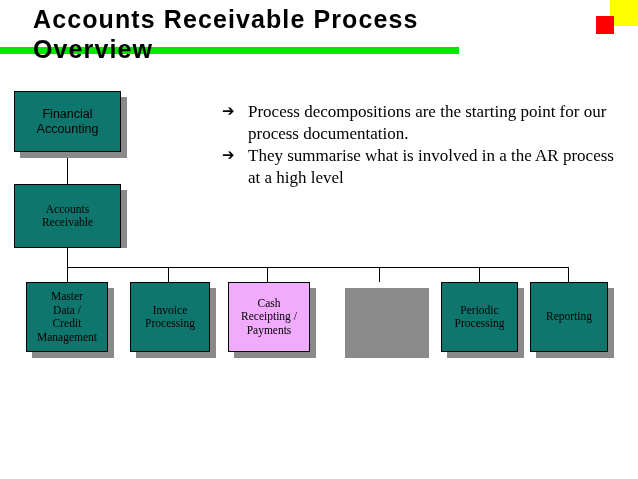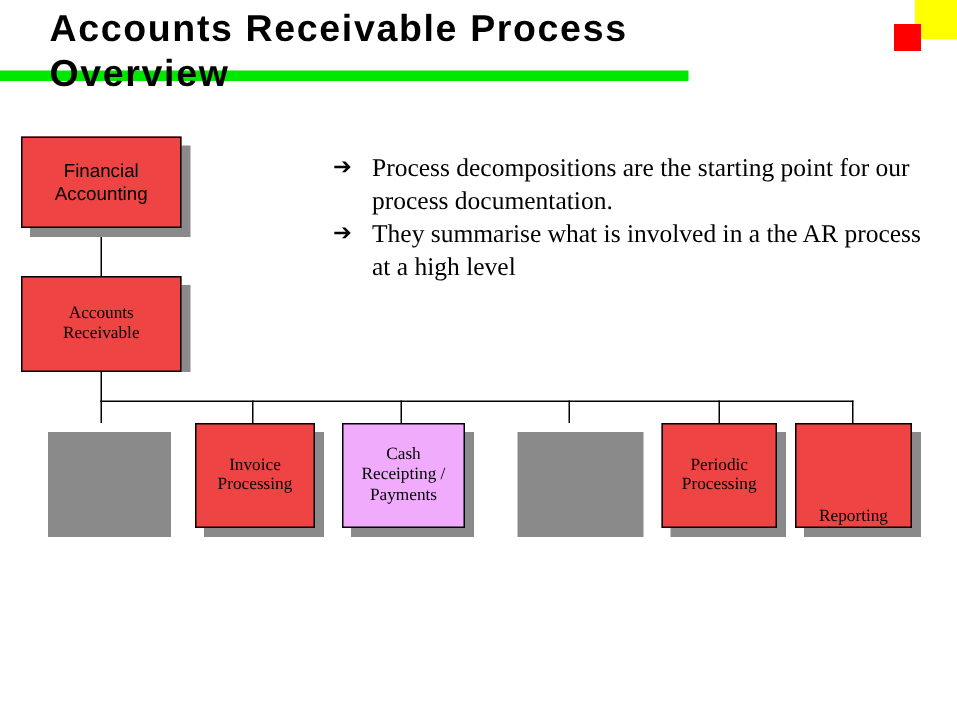--- a/index.html
+++ b/index.html
@@ -96,21 +96,21 @@
     left: 0;
     top: 0;
     width: 638px;
     height: 479px;
     z-index: 2;
   }
   .node {
     position: absolute;
     box-sizing: border-box;
     border: 1.4px solid #000000;
-    background: #ef4444;
+    background: #0f766e;
     display: flex;
     align-items: center;
     justify-content: center;
     text-align: center;
     z-index: 4;
   }
   .node-shadow {
     position: absolute;
     background: #8a8a8a;
     z-index: 3;
@@ -180,20 +180,26 @@
 Accounting</span>
   </div>
 
   <div class="node-shadow" style="left:20px; top:190px; width:107px; height:58px;"></div>
   <div class="node" style="left:14px; top:184px; width:107px; height:64px;">
     <span class="node-label">Accounts
 Receivable</span>
   </div>
 
   <div class="node-shadow" style="left:32px; top:288px; width:82px; height:70px;"></div>
+  <div class="node" style="left:26px; top:282px; width:82px; height:70px;">
+    <span class="node-label">Master
+Data /
+Credit
+Management</span>
+  </div>
 
   <div class="node-shadow" style="left:136px; top:288px; width:80px; height:70px;"></div>
   <div class="node" style="left:130px; top:282px; width:80px; height:70px;">
     <span class="node-label">Invoice
 Processing</span>
   </div>
 
   <div class="node-shadow" style="left:234px; top:288px; width:82px; height:70px;"></div>
   <div class="node highlight" style="left:228px; top:282px; width:82px; height:70px;">
     <span class="node-label">Cash
@@ -203,17 +209,17 @@
 
   <div class="node-shadow" style="left:345px; top:288px; width:84px; height:70px;"></div>
 
   <div class="node-shadow" style="left:447px; top:288px; width:77px; height:70px;"></div>
   <div class="node" style="left:441px; top:282px; width:77px; height:70px;">
     <span class="node-label">Periodic
 Processing</span>
   </div>
 
   <div class="node-shadow" style="left:536px; top:288px; width:78px; height:70px;"></div>
-  <div class="node" style="left:530px; top:282px; width:78px; height:70px;align-items:flex-end;">
+  <div class="node" style="left:530px; top:282px; width:78px; height:70px;">
     <span class="node-label">Reporting</span>
   </div>
 
 </div>
 
 </body></html>

